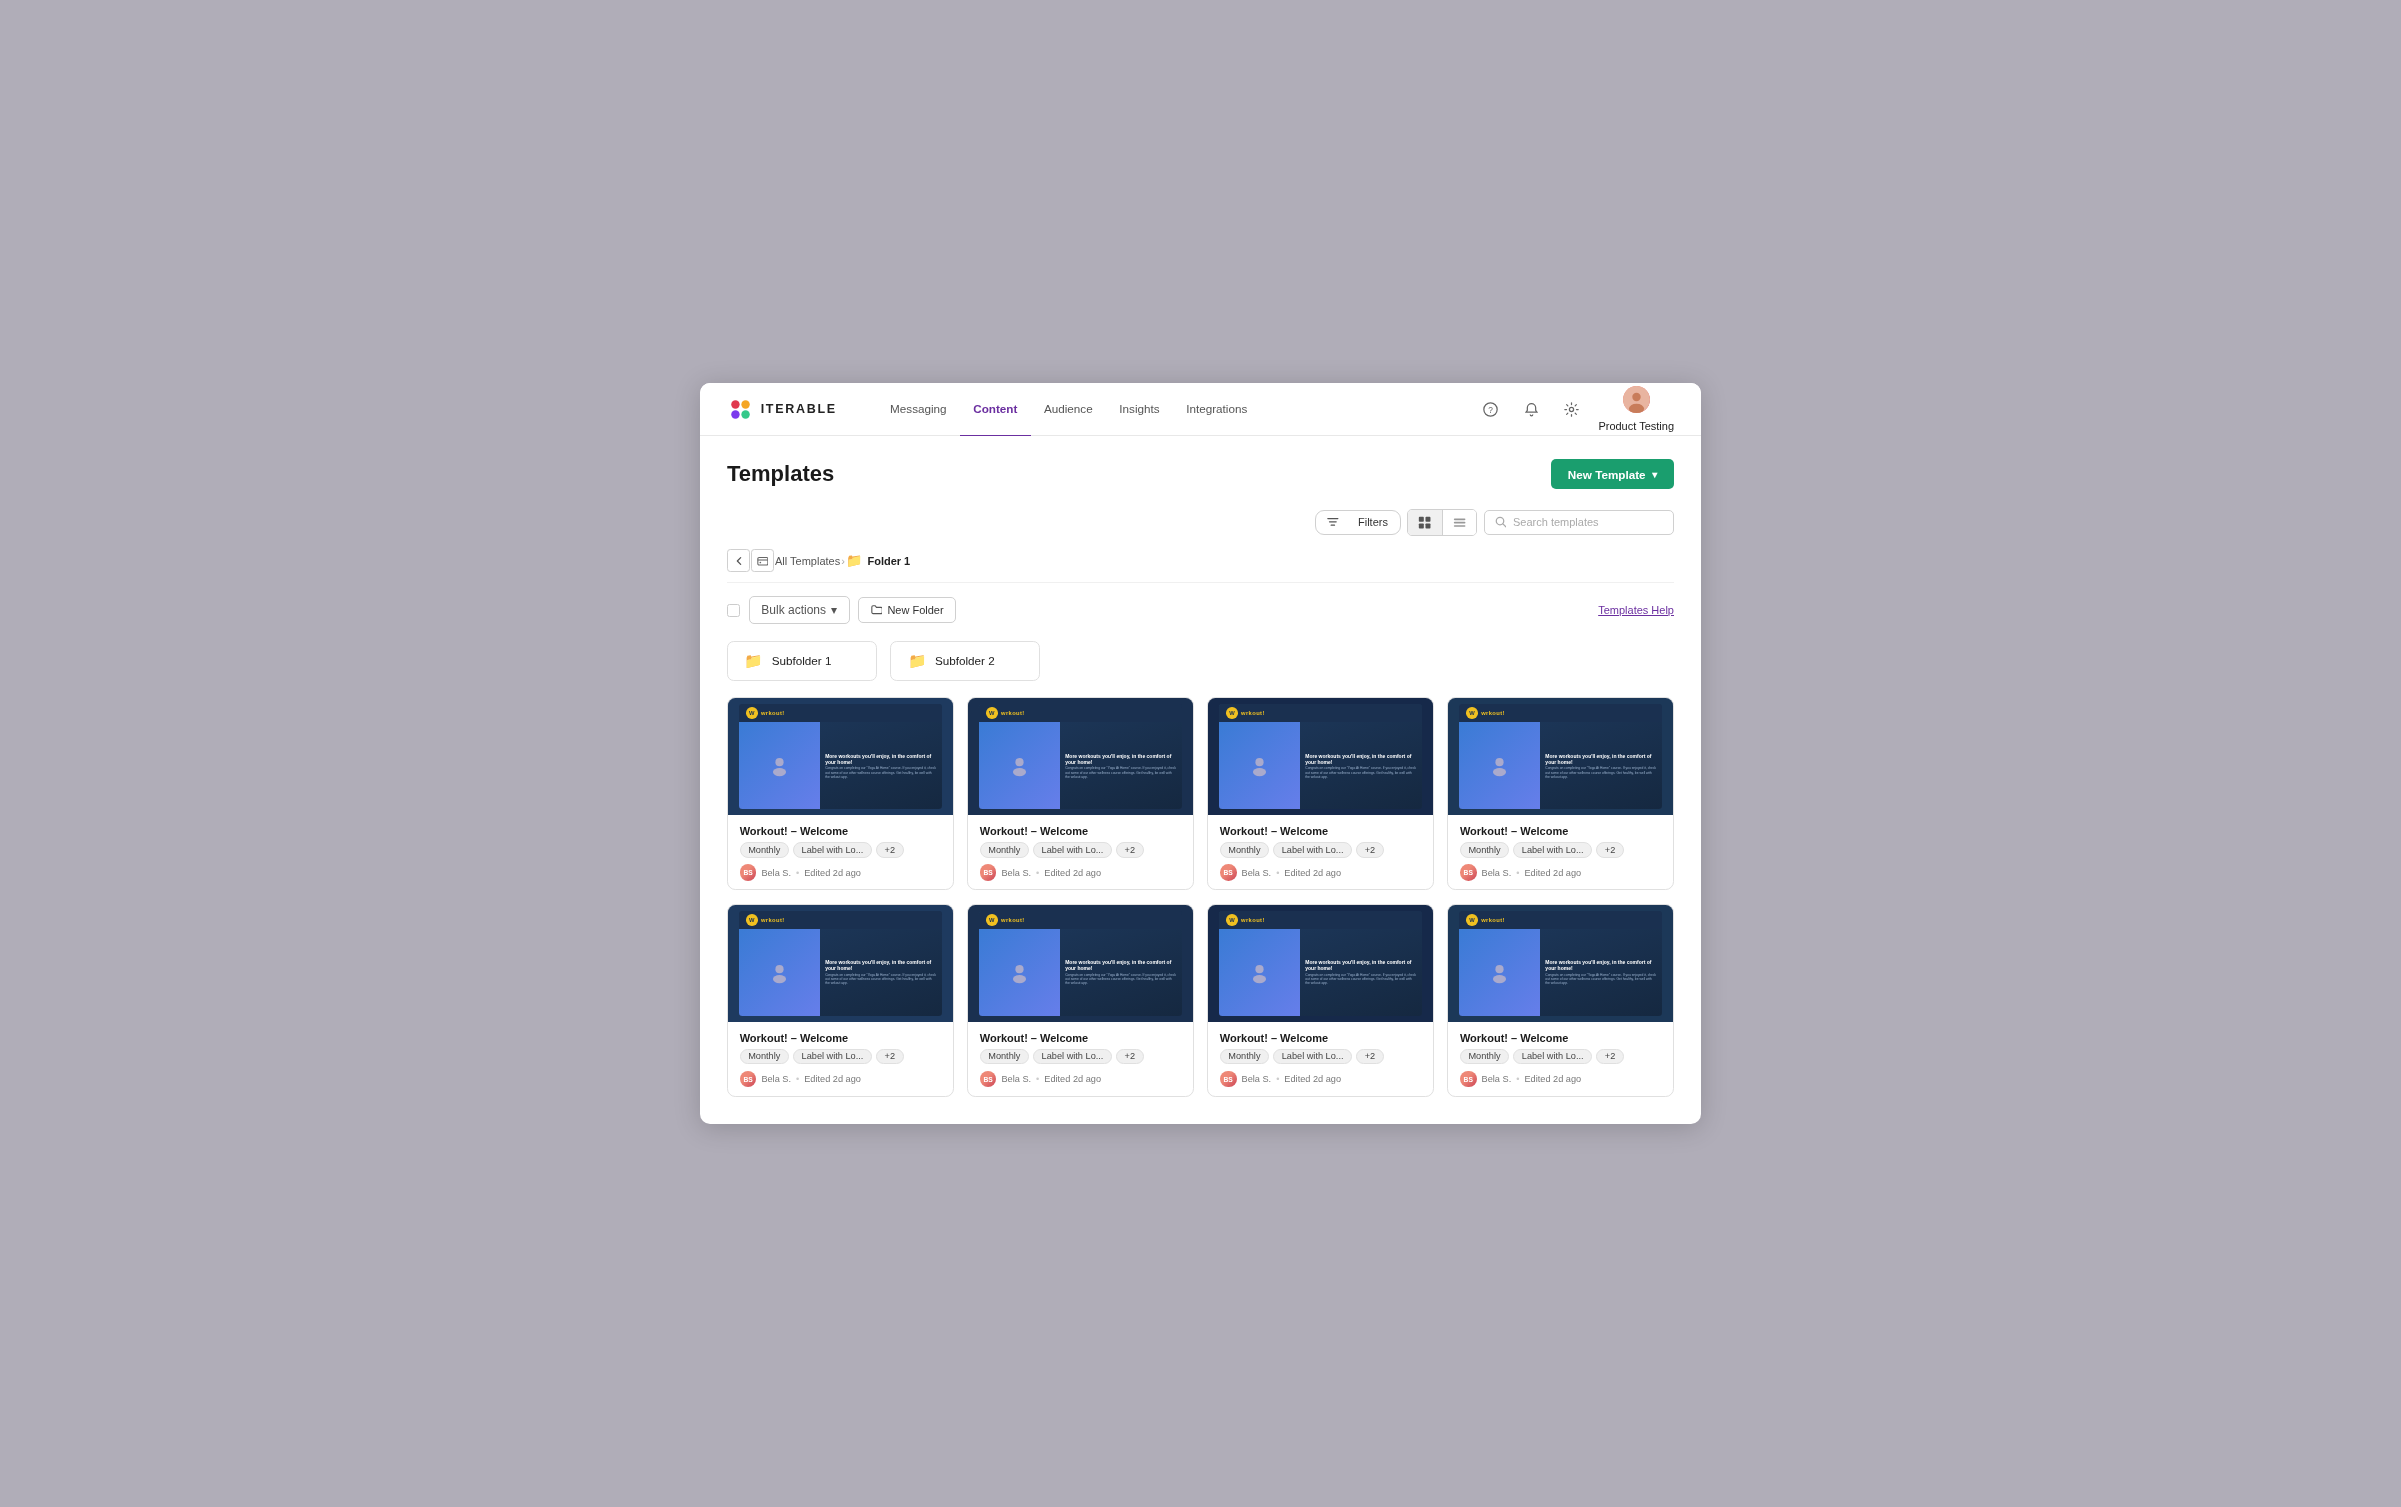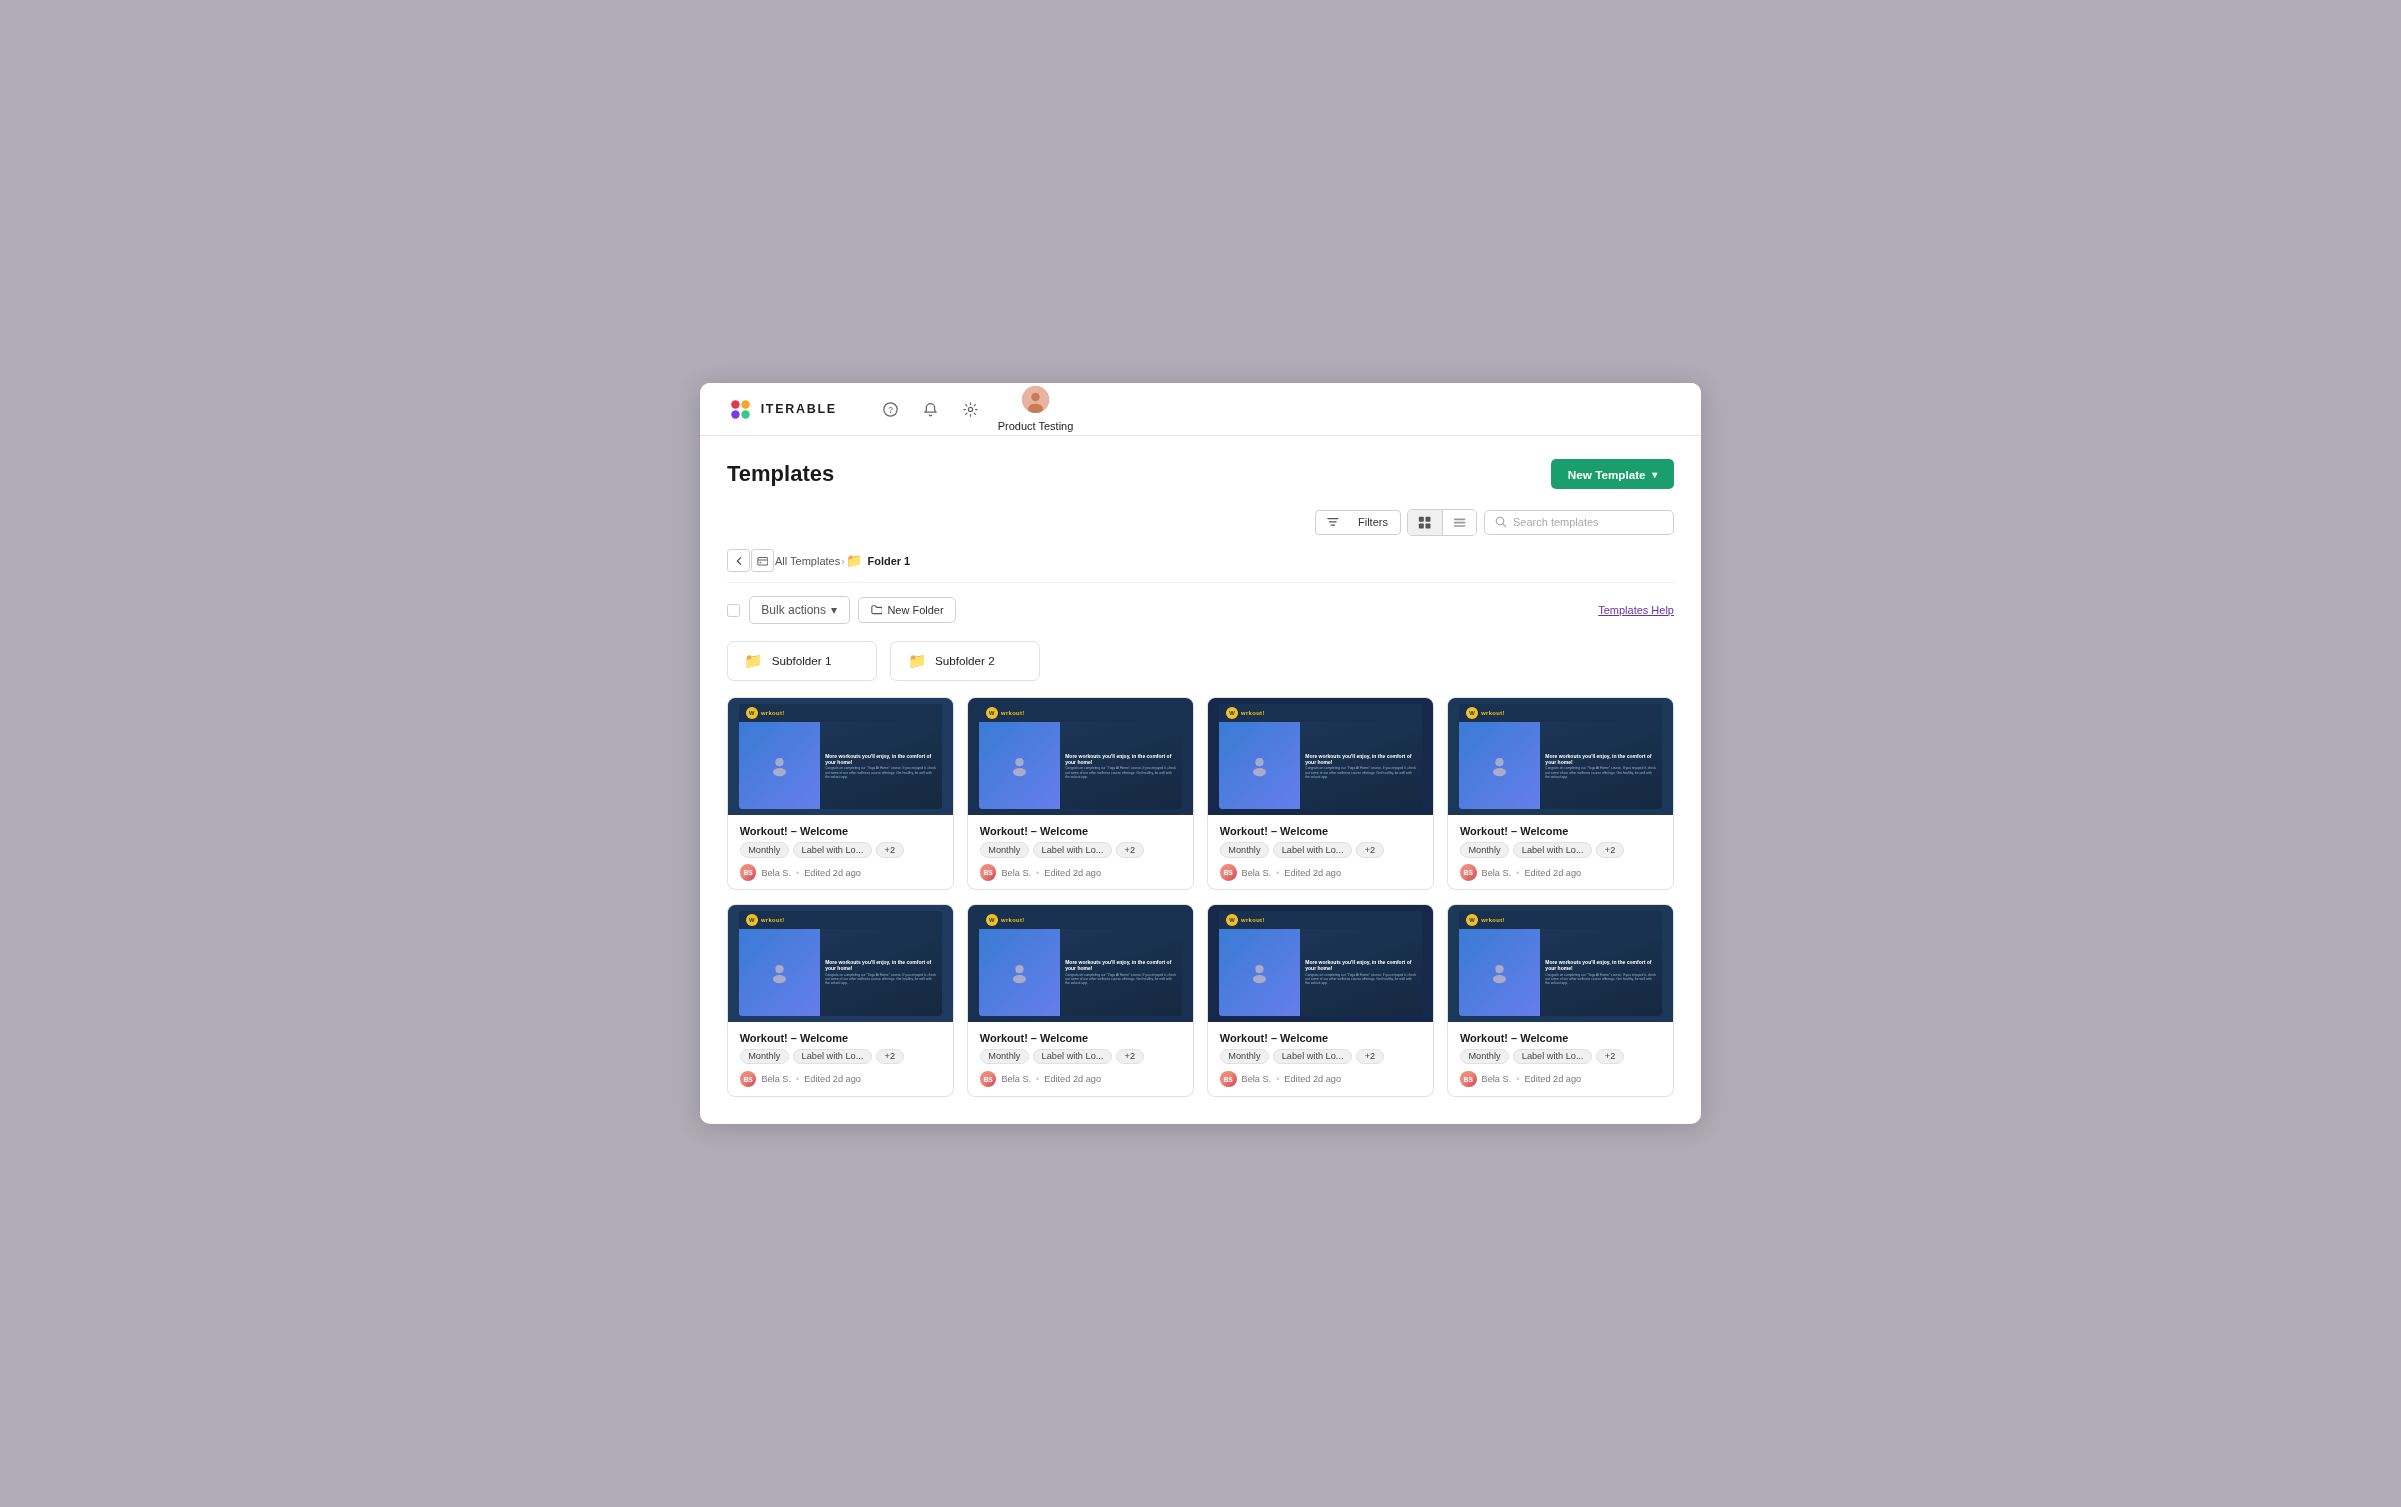--- a/index.html
+++ b/index.html
@@ -176,21 +176,21 @@
       justify-content: flex-end;
       gap: 6.7px;
       margin-bottom: 13.3px;
     }
     .btn-filters {
       display: flex;
       align-items: center;
       gap: 19px;
       padding: 5.8px 11.7px;
       border: 0.8px solid #d0d0d0;
-      border-radius: 4px;
+      border-radius: 9px;
       background: #fff;
       font-size: 11px;
       color: #333;
       cursor: pointer;
     }
     .view-toggle {
       display: flex;
       border: 0.8px solid #d0d0d0;
       border-radius: 5px;
       overflow: hidden;
@@ -507,20 +507,27 @@
   <header class="header">
     <a class="logo">
       <svg class="logo-icon" viewBox="0 0 32 32" fill="none">
         <circle cx="10" cy="10" r="5" fill="#e0394e"></circle>
         <circle cx="22" cy="10" r="5" fill="#f5a623"></circle>
         <circle cx="10" cy="22" r="5" fill="#7c3aed"></circle>
         <circle cx="22" cy="22" r="5" fill="#34c98a"></circle>
       </svg>
       <span class="logo-text">ITERABLE</span>
     </a>
+    <nav class="nav">
+      <a class="nav-item">Messaging</a>
+      <a class="nav-item active">Content</a>
+      <a class="nav-item">Audience</a>
+      <a class="nav-item">Insights</a>
+      <a class="nav-item">Integrations</a>
+    </nav>
     <div class="nav-right">
       <button class="icon-btn" title="Help">
         <svg width="15" height="15" viewBox="0 0 18 18" fill="none">
             <circle cx="9" cy="9" r="8" stroke="#666" stroke-width="1.5"></circle>
             <text x="9" y="13" text-anchor="middle" font-size="10" fill="#666">?</text>
           </svg>
       </button>
       <button class="icon-btn" title="Notifications">
         <svg width="15" height="15" viewBox="0 0 18 18" fill="none">
             <path d="M9 2a5 5 0 0 1 5 5v3l1.5 2H2.5L4 10V7a5 5 0 0 1 5-5z" stroke="#666" stroke-width="1.5" fill="none"></path>

